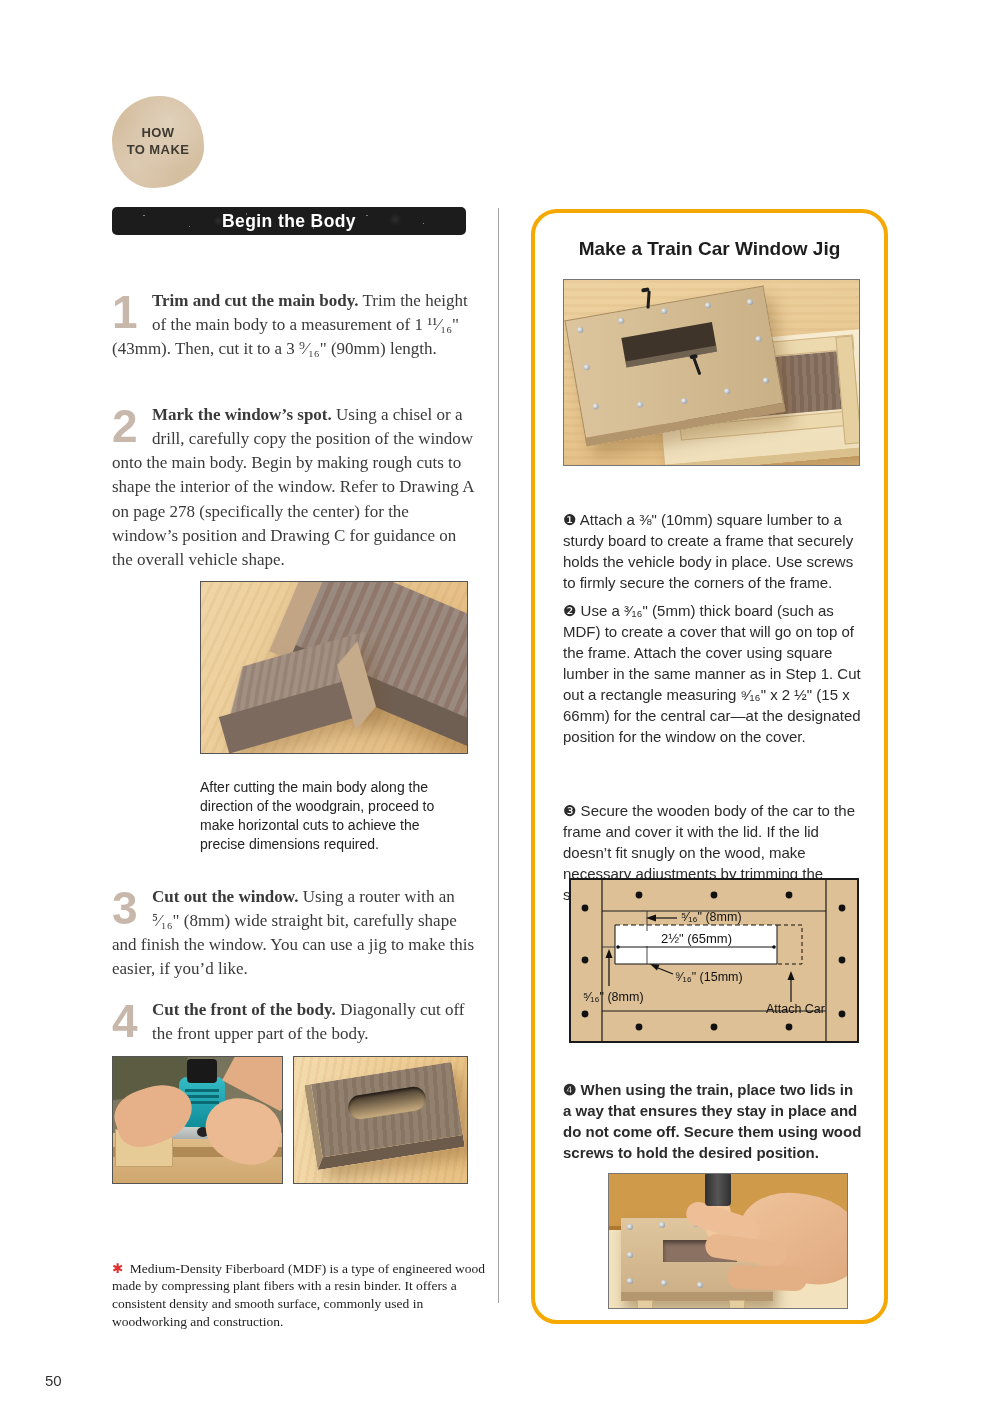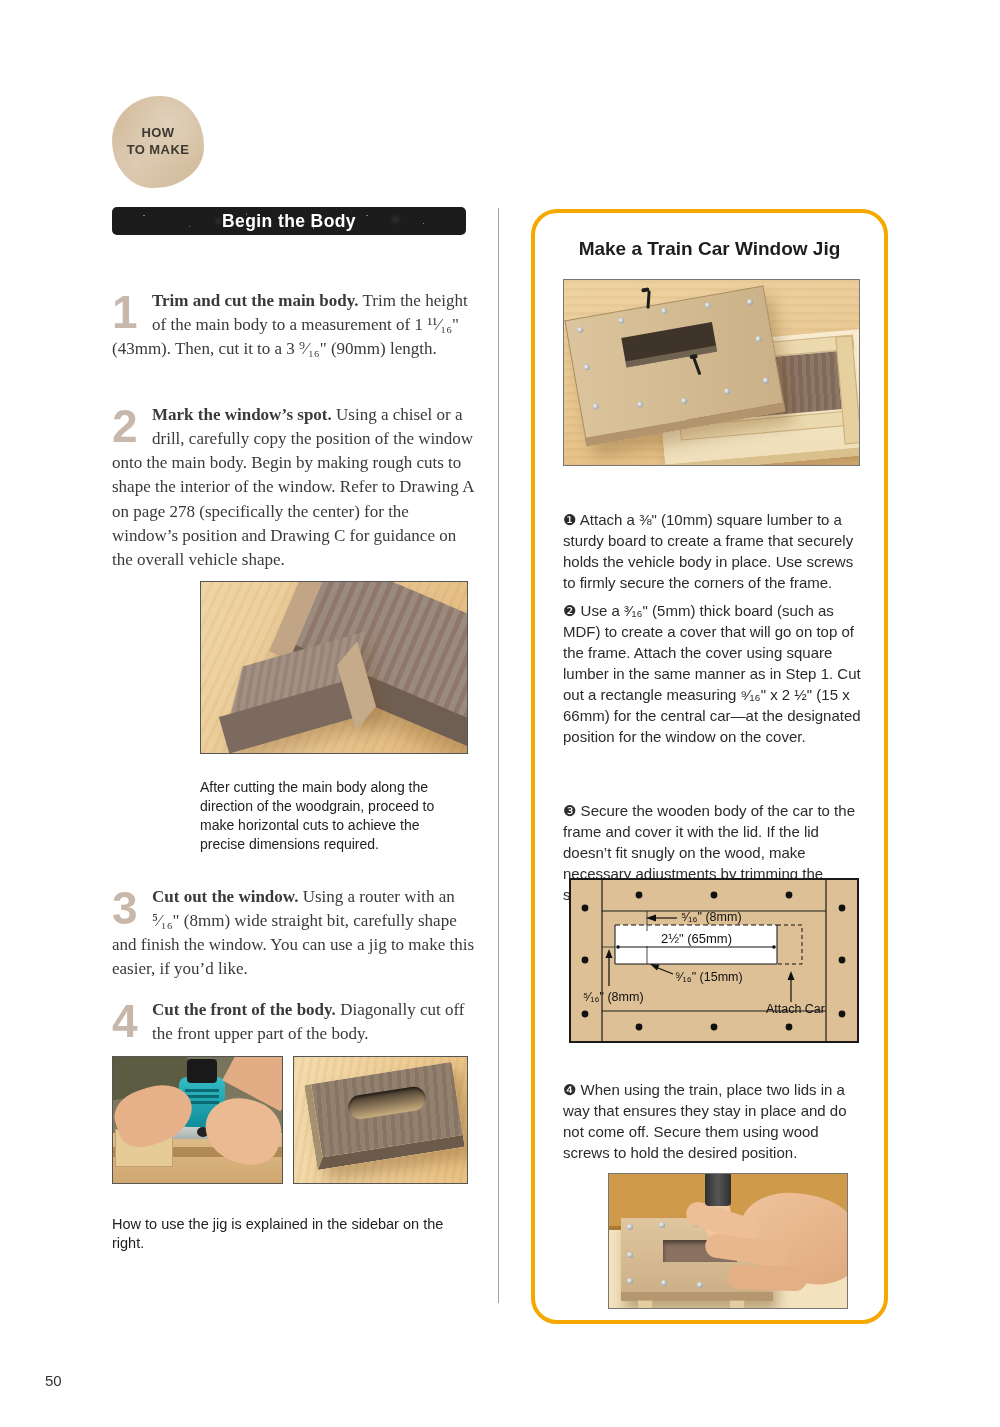--- a/index.html
+++ b/index.html
@@ -95,21 +95,21 @@
      box-shadow:8px 12px 16px rgba(115,75,25,.35);}
   .pw-hole{left:54px;top:34px;width:78px;height:24px;transform:rotate(-9deg);border-radius:12px;
      background:linear-gradient(#3f342a,#c9ad7f);box-shadow:inset 0 2px 3px rgba(0,0,0,.5);}
 
   
   .sidebar{position:absolute;left:531px;top:193px;width:357px;height:1115px;box-sizing:border-box;
            border:4px solid #f5a800;border-radius:26px;background:#fff;}
   .sb-title{position:absolute;left:0;top:25px;width:100%;text-align:center;font-weight:bold;font-size:19px;color:#1d1d1d;}
   .sb-step{position:absolute;left:28px;width:300px;font-size:15px;line-height:1.4;color:#2b2b2b;}
   .sb-num{font-size:15px;}
-  #sb-step1{top:281px;} #sb-step2{top:372px;} #sb-step3{top:572px;} #sb-step4{top:851px;}
+  #sb-step1{top:281px;} #sb-step2{top:372px;} #sb-step3{top:572px;} #sb-step4{top:851px;font-weight:bold;}
 
   
   #sb-photo1{left:28px;top:66px;width:297px;height:187px;border:1px solid #777;
      background:repeating-linear-gradient(180deg,rgba(160,105,40,.06) 0 3px,transparent 3px 8px),
                 linear-gradient(170deg,#eed3a2,#e3bd82);}
   .s1-board{left:96px;top:58px;width:206px;height:118px;transform:rotate(-5deg);
      background:linear-gradient(#f7ecd2,#efdfba);box-shadow:4px 10px 14px rgba(110,70,20,.3);
      border-bottom:8px solid #d9c08d;}
   .s1-ftop{left:118px;top:62px;width:170px;height:13px;transform:rotate(-5deg);background:#ecd9ae;border:1px solid #cfb383;}
   .s1-walnut{left:120px;top:78px;width:156px;height:58px;transform:rotate(-5deg);
@@ -212,22 +212,22 @@
     <div class="abs pr-arm-r"></div>
     <div class="abs pr-hand-l"></div>
     <div class="abs pr-hand-r"></div>
   </div>
 
   <div class="photo" id="photo-window">
     <div class="abs pw-block"></div>
     <div class="abs pw-hole"></div>
   </div>
 
-  <p class="caption" id="caption-jig">How to use the jig is explained in the sidebar on the right.</p>
-
+
+  <p class="footnote"><span class="red-star">✱</span><span> Medium-Density Fiberboard (MDF) is a type of engineered wood made by compressing plant fibers with a resin binder. It offers a consistent density and smooth surface, commonly used in woodworking and construction.</span></p>
 
   <div class="pagenum">50</div>
 
   <div class="divider"></div>
 
   <div class="sidebar">
     <div class="sb-title">Make a Train Car Window Jig</div>
 
     <div class="photo" id="sb-photo1">
       <div class="abs s1-board"></div>

